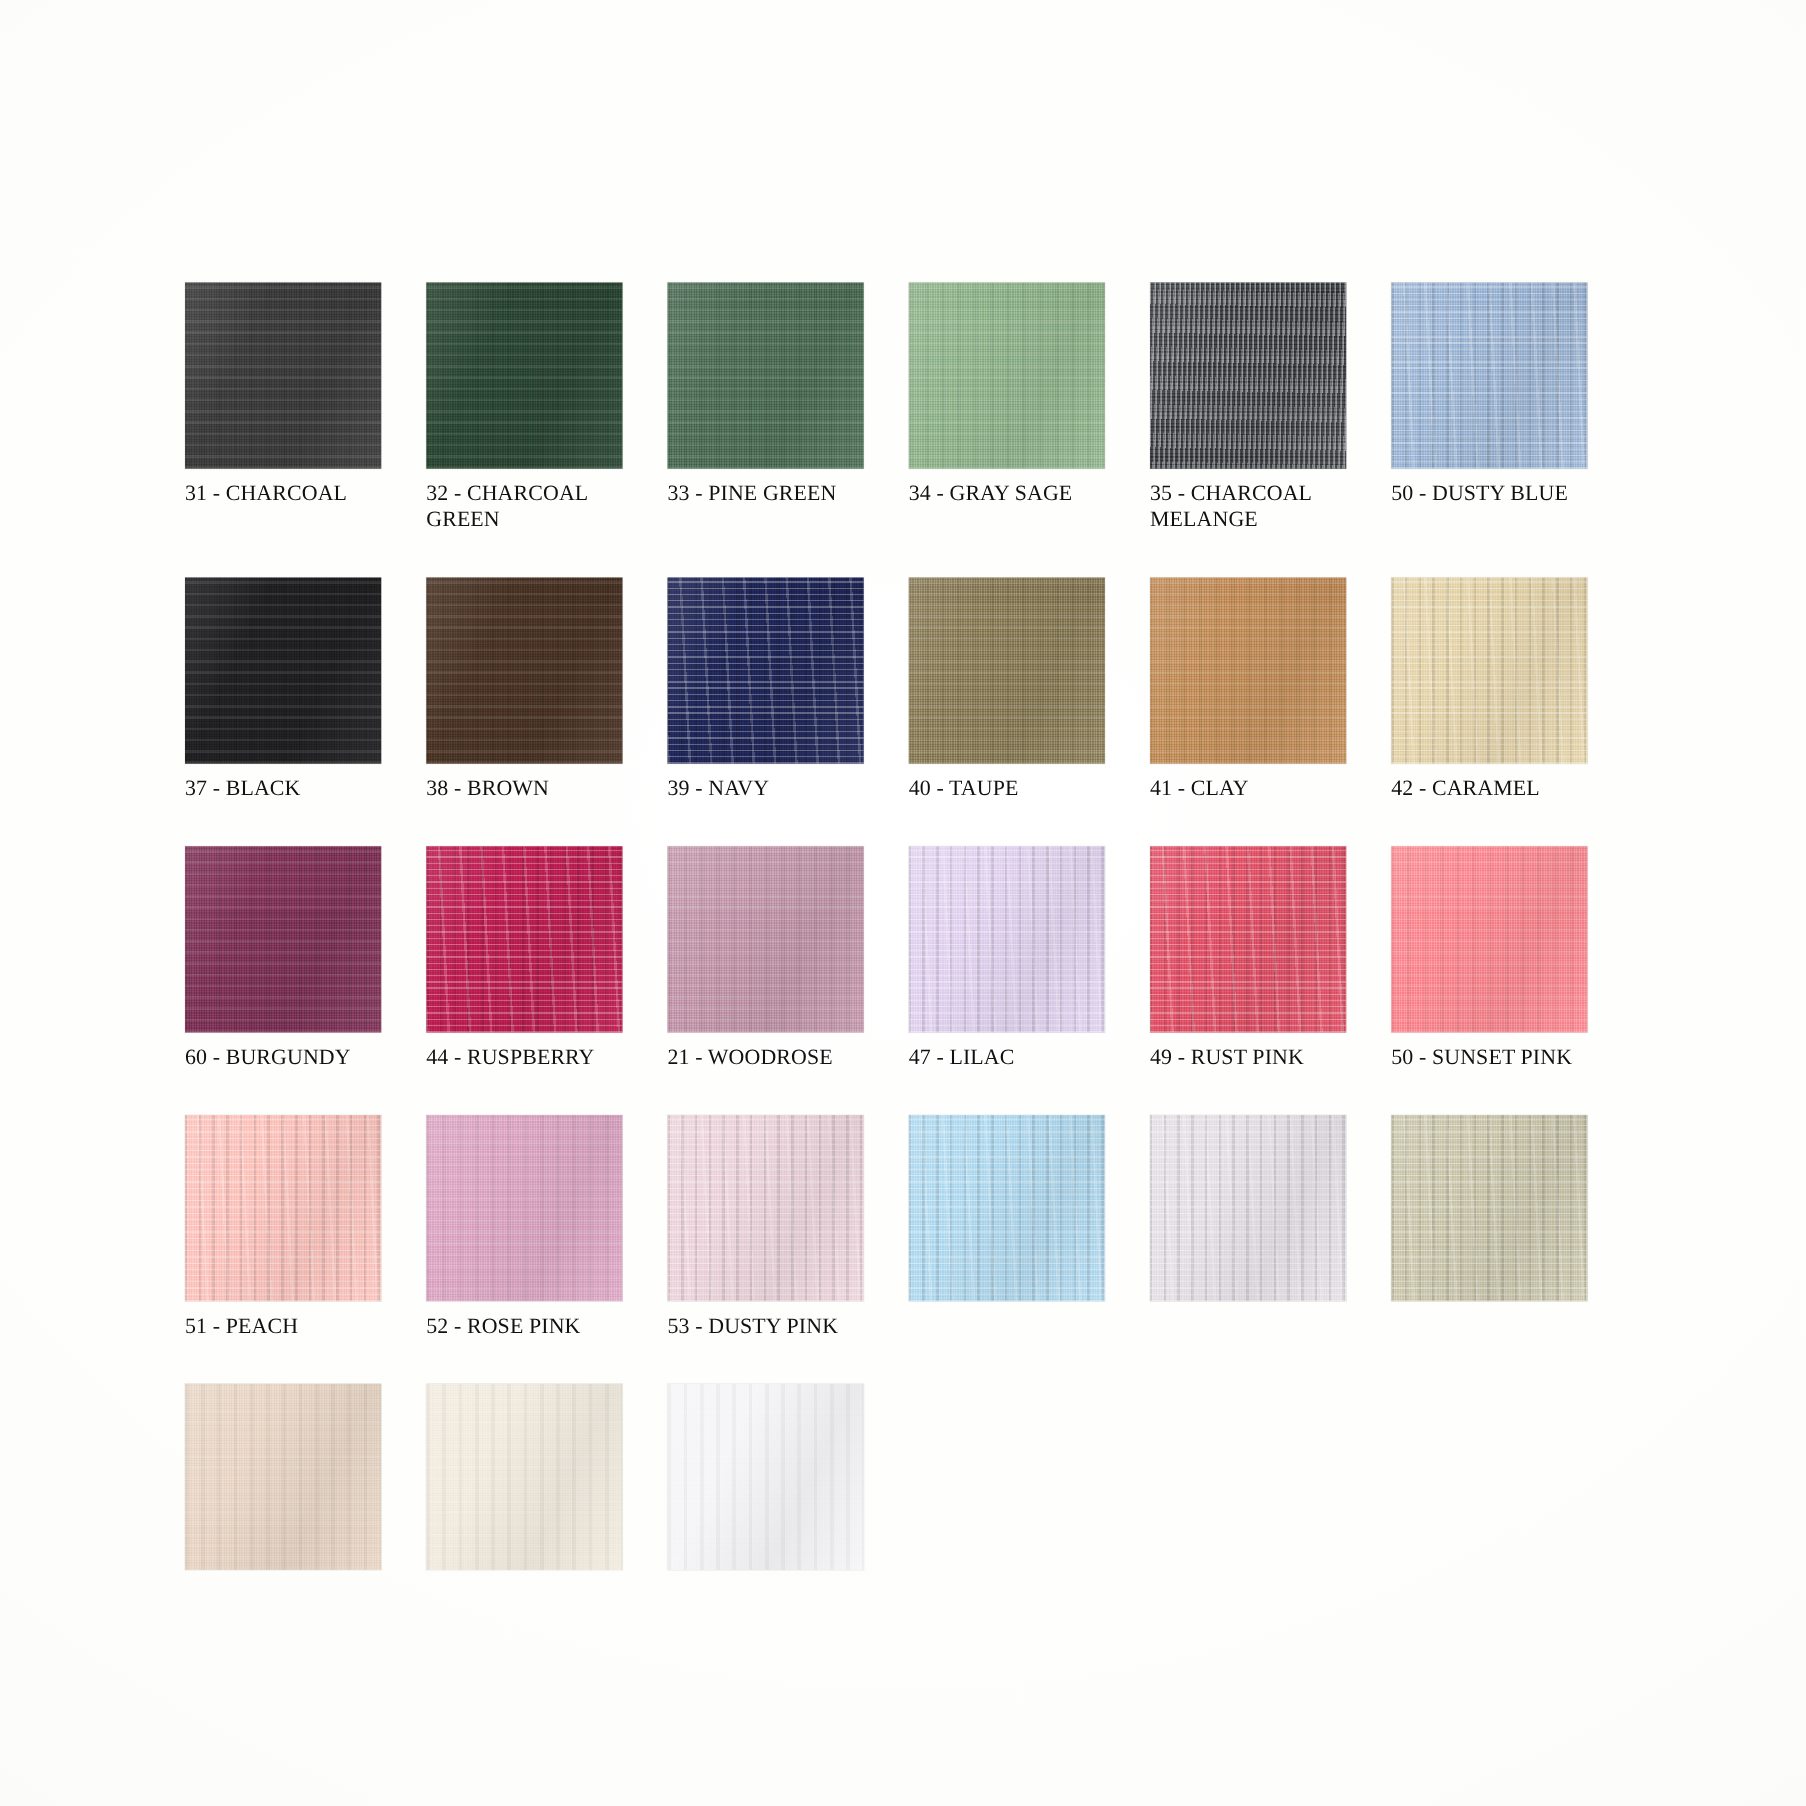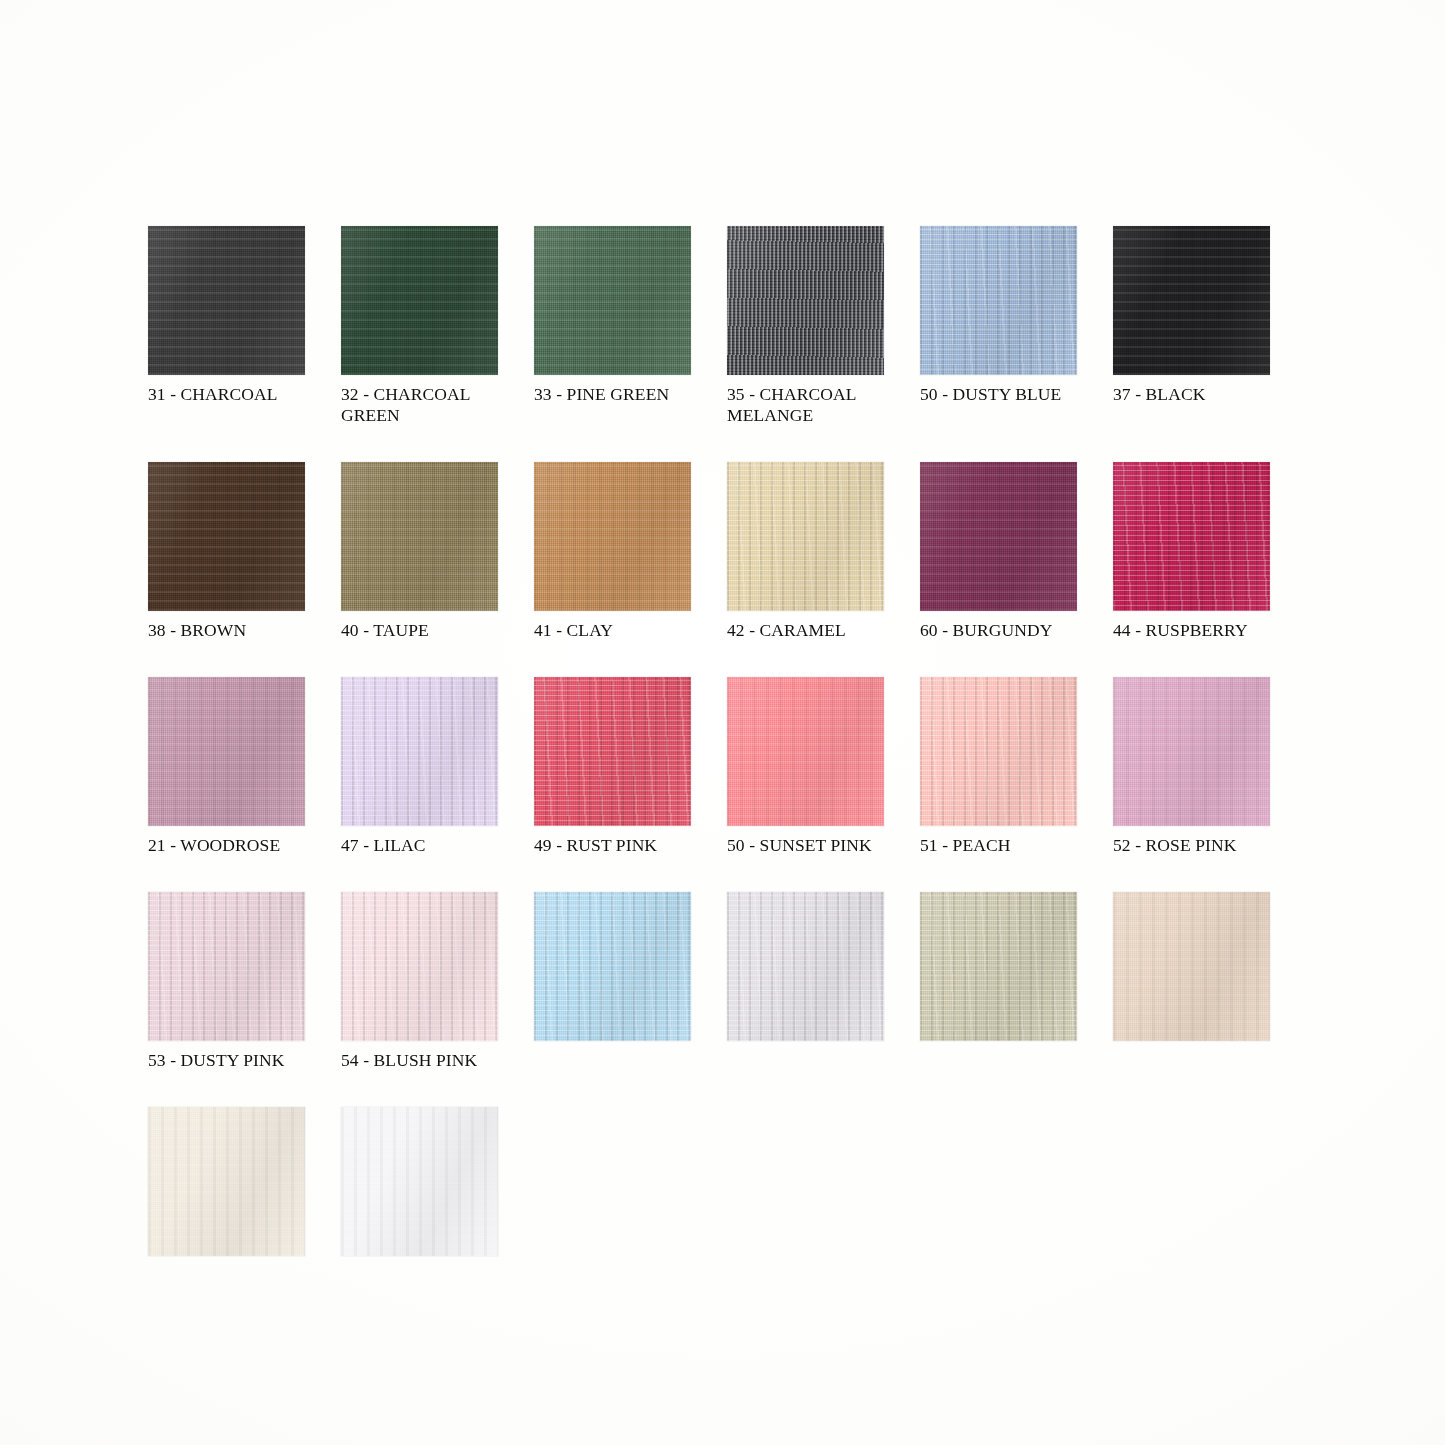--- a/index.html
+++ b/index.html
@@ -162,20 +162,28 @@
     </div>
     <div class="swatch-cell">
       <div class="swatch-chip" style="background: rgb(77, 107, 85);">
         <div class="weave"></div>
         <div class="slub"></div>
         <div class="shade"></div>
       </div>
       <div class="swatch-label">33 - PINE GREEN</div>
     </div>
     <div class="swatch-cell">
+      <div class="swatch-chip" style="background: rgb(146, 181, 142);">
+        <div class="weave"></div>
+        <div class="slub"></div>
+        <div class="shade"></div>
+      </div>
+      <div class="swatch-label">34 - GRAY SAGE</div>
+    </div>
+    <div class="swatch-cell">
       <div class="swatch-chip melange" style="background: rgb(74, 77, 82);">
         <div class="weave"></div>
         <div class="slub"></div>
         <div class="shade"></div>
       </div>
       <div class="swatch-label">35 - CHARCOAL
 MELANGE</div>
     </div>
     <div class="swatch-cell">
       <div class="swatch-chip slubby" style="background: rgb(159, 184, 214);">
@@ -195,20 +203,28 @@
     </div>
     <div class="swatch-cell">
       <div class="swatch-chip" style="background: rgb(74, 52, 38);">
         <div class="weave"></div>
         <div class="slub"></div>
         <div class="shade"></div>
       </div>
       <div class="swatch-label">38 - BROWN</div>
     </div>
     <div class="swatch-cell">
+      <div class="swatch-chip slubby" style="background: rgb(31, 37, 83);">
+        <div class="weave"></div>
+        <div class="slub"></div>
+        <div class="shade"></div>
+      </div>
+      <div class="swatch-label">39 - NAVY</div>
+    </div>
+    <div class="swatch-cell">
       <div class="swatch-chip" style="background: rgb(140, 127, 92);">
         <div class="weave"></div>
         <div class="slub"></div>
         <div class="shade"></div>
       </div>
       <div class="swatch-label">40 - TAUPE</div>
     </div>
     <div class="swatch-cell">
       <div class="swatch-chip" style="background: rgb(192, 139, 90);">
         <div class="weave"></div>
@@ -291,28 +307,20 @@
     </div>
     <div class="swatch-cell">
       <div class="swatch-chip slubby" style="background: rgb(236, 212, 220);">
         <div class="weave"></div>
         <div class="slub"></div>
         <div class="shade"></div>
       </div>
       <div class="swatch-label">53 - DUSTY PINK</div>
     </div>
     <div class="swatch-cell">
-      <div class="swatch-chip slubby" style="background: rgb(246, 223, 227);">
-        <div class="weave"></div>
-        <div class="slub"></div>
-        <div class="shade"></div>
-      </div>
-      <div class="swatch-label">54 - BLUSH PINK</div>
-    </div>
-    <div class="swatch-cell">
       <div class="swatch-chip slubby" style="background: rgb(180, 219, 240);">
         <div class="weave"></div>
         <div class="slub"></div>
         <div class="shade"></div>
       </div>
     </div>
     <div class="swatch-cell">
       <div class="swatch-chip slubby" style="background: rgb(228, 224, 230);">
         <div class="weave"></div>
         <div class="slub"></div>

